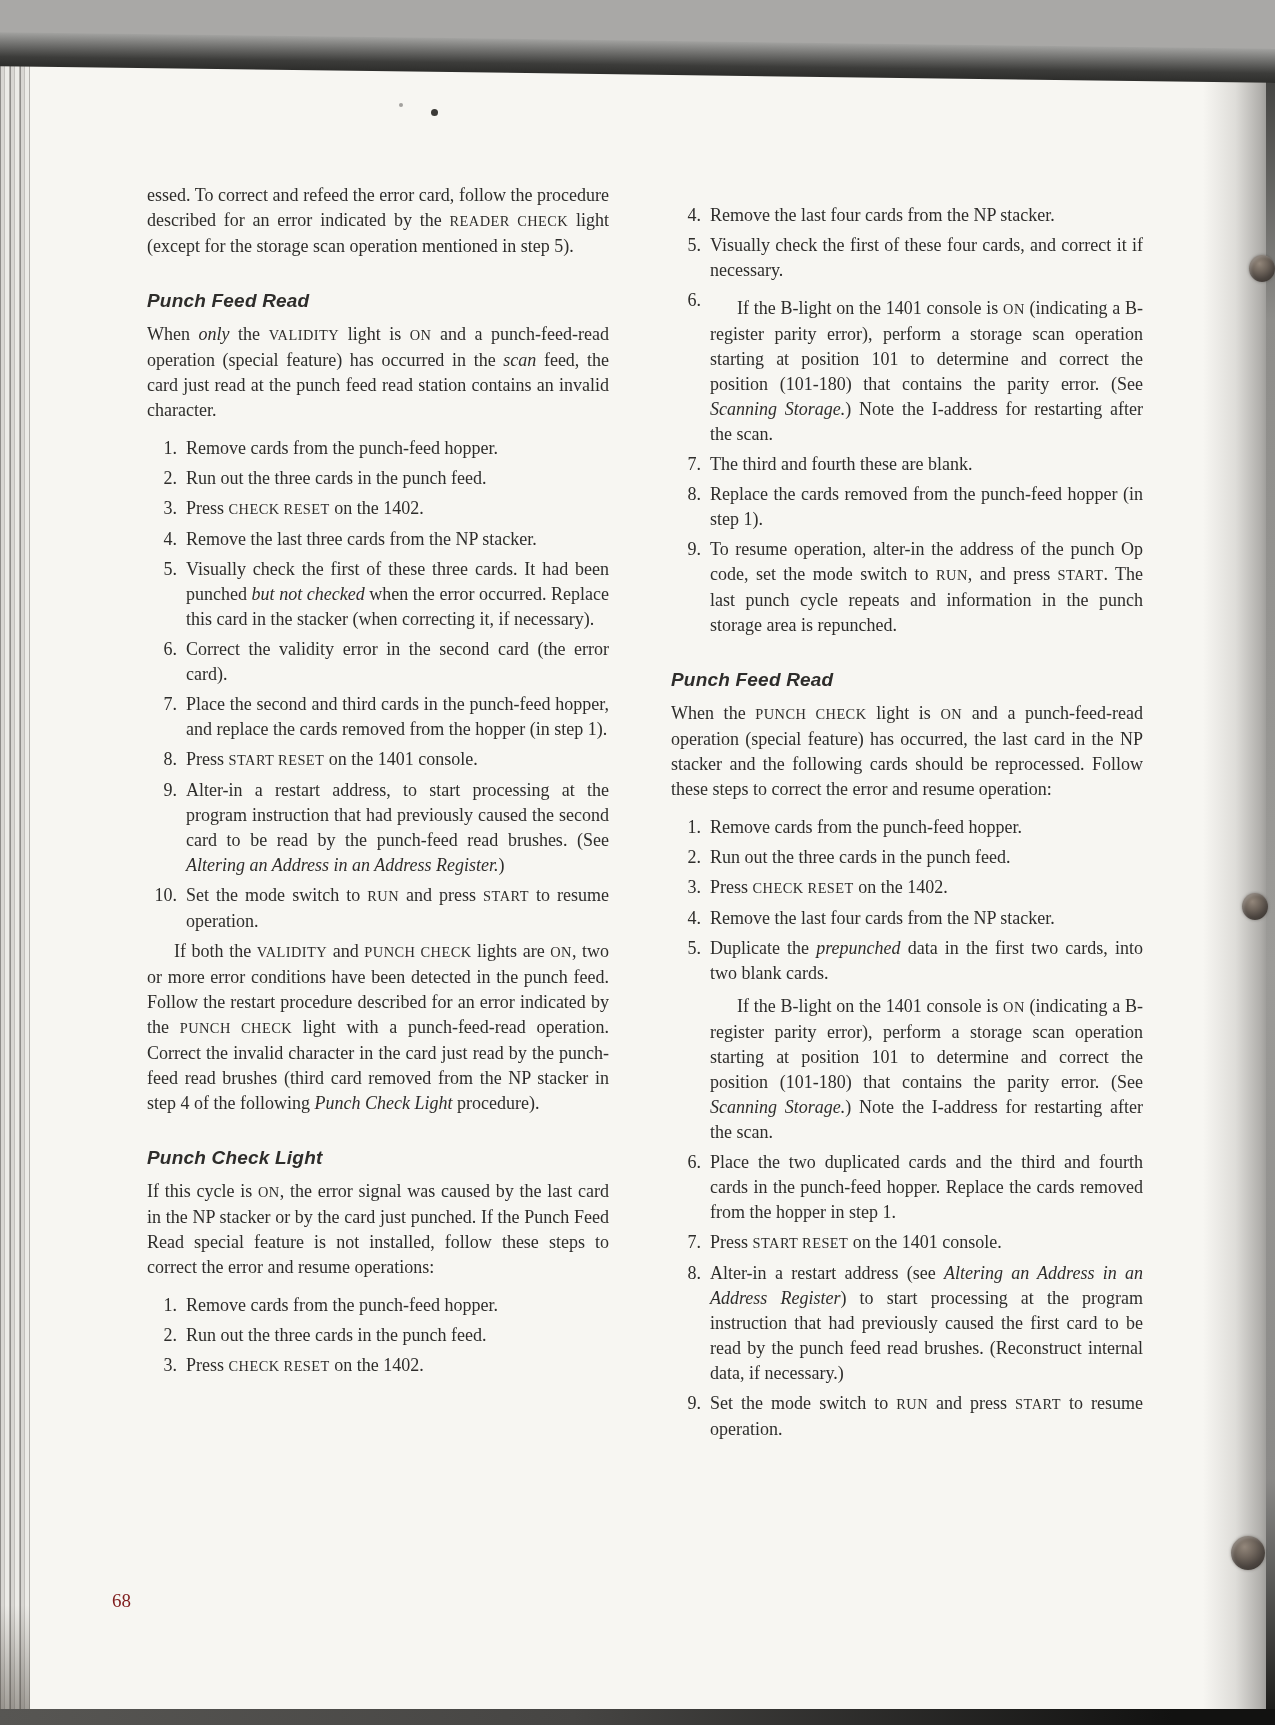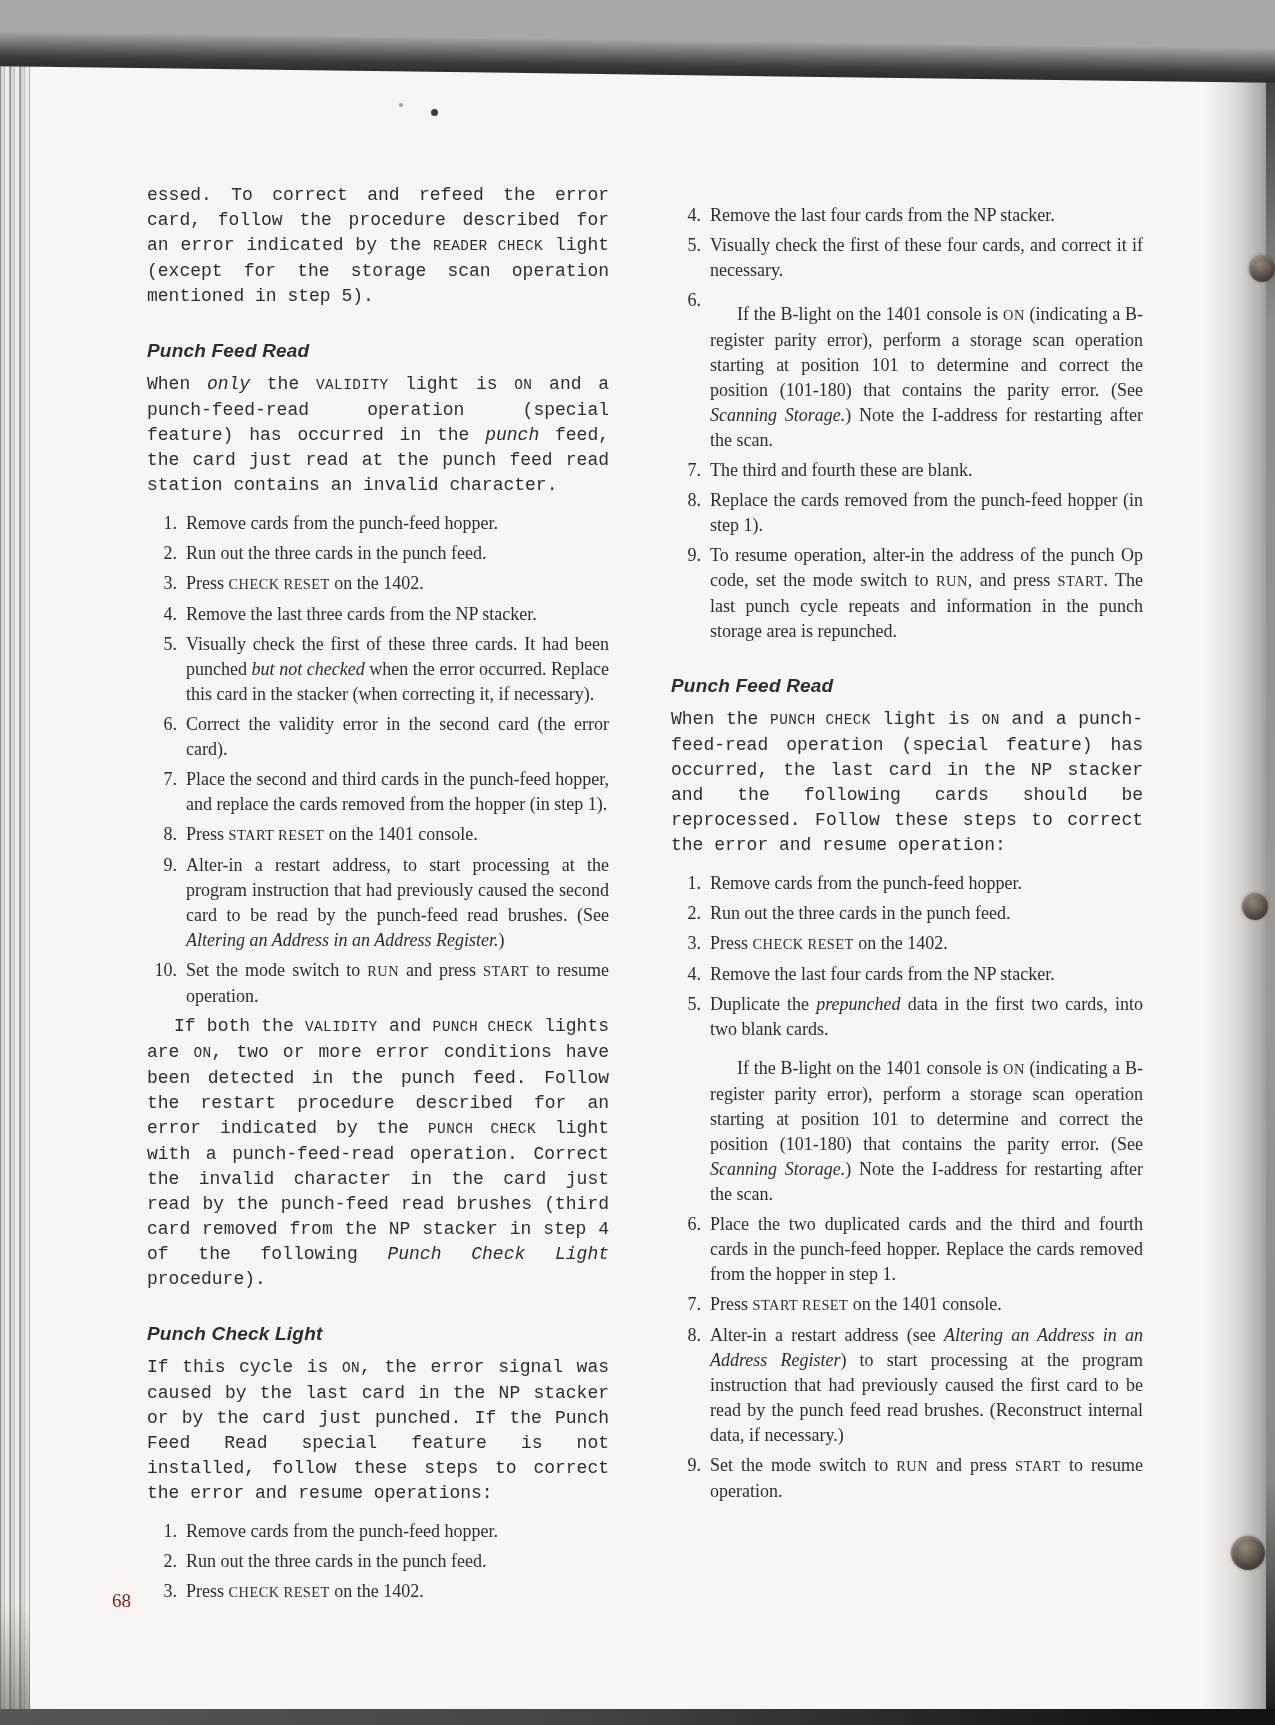--- a/index.html
+++ b/index.html
@@ -23,28 +23,28 @@
   
   .bottom-band{position:absolute;left:0;bottom:0;width:100%;height:16px;
          background:linear-gradient(to right,#575653,#464543 45%,#121211 92%);}
   
   .hole{position:absolute;border-radius:50%;
          background:radial-gradient(circle at 40% 32%,#93877b 0%,#6f655c 34%,#4b443f 64%,#322e2a 100%);
          box-shadow:inset 2px 2px 3px rgba(255,255,255,0.22), 0 0 3px rgba(70,64,58,0.55);}
   .speck{position:absolute;border-radius:50%;background:#3b3a37;}
   
   .col{position:absolute;color:#2e2d2b;font-size:18px;line-height:25px;text-align:justify;}
-  .col p{margin:0 0 13px 0;font-family:Liberation Mono, monospace;}
+  .col p{margin:0 0 13px 0;}
   .col p.ind{text-indent:27px;}
   .h{font-family:Liberation Sans, sans-serif;font-weight:bold;font-style:italic;
      font-size:19px;line-height:24px;letter-spacing:0.2px;margin:30px 0 9px 0;text-align:left;}
   .li{display:flex;margin:0 0 5px 0;}
   .num{flex:0 0 30px;text-align:right;margin-right:9px;}
   .lt{flex:1;text-align:justify;}
-  .sub{text-indent:27px;margin-top:14px;}
+  .sub{text-indent:27px;margin-top:8px;}
   .sc{font-size:0.8em;letter-spacing:0.45px;}
   .it{font-style:italic;}
   .pagenum{position:absolute;left:112px;top:1590px;font-size:19px;color:#7f1d1d;}
 </style>
 </head>
 <body>
 
 <div class="scene">
   <div class="paper">
     <div class="paper-shade-right"></div>
@@ -57,21 +57,21 @@
   <div class="hole" style="left:1249px;top:255px;width:26px;height:27px;"></div>
   <div class="hole" style="left:1242px;top:893px;width:26px;height:27px;"></div>
   <div class="hole" style="left:1231px;top:1536px;width:34px;height:34px;"></div>
 
   <div class="speck" style="left:399px;top:103px;width:4px;height:4px;opacity:0.45;"></div>
   <div class="speck" style="left:431px;top:109px;width:7px;height:7px;"></div>
 
   <div class="col" id="col-left" style="left:147px;top:183px;width:462px;">
       <p><span>essed. To correct and refeed the error card, follow the procedure described for an error indicated by the </span><span class="sc">READER CHECK</span><span> light (except for the storage scan operation mentioned in step 5).</span></p>
       <div class="h">Punch Feed Read</div>
-      <p><span>When </span><span class="it">only</span><span> the </span><span class="sc">VALIDITY</span><span> light is </span><span class="sc">ON</span><span> and a punch-feed-read operation (special feature) has occurred in the </span><span class="it">punch</span><span> feed, the card just read at the punch feed read station contains an invalid character.</span></p>
+      <p><span>When </span><span class="it">only</span><span> the </span><span class="sc">VALIDITY</span><span> light is </span><span class="sc">ON</span><span> and a punch-feed-read operation (special feature) has occurred in the </span><span class="it">scan</span><span> feed, the card just read at the punch feed read station contains an invalid character.</span></p>
       <div class="li">
         <div class="num">1.</div>
         <div class="lt">
           <div><span>Remove cards from the punch-feed hopper.</span></div>
         </div>
       </div>
       <div class="li">
         <div class="num">2.</div>
         <div class="lt">
           <div><span>Run out the three cards in the punch feed.</span></div>

